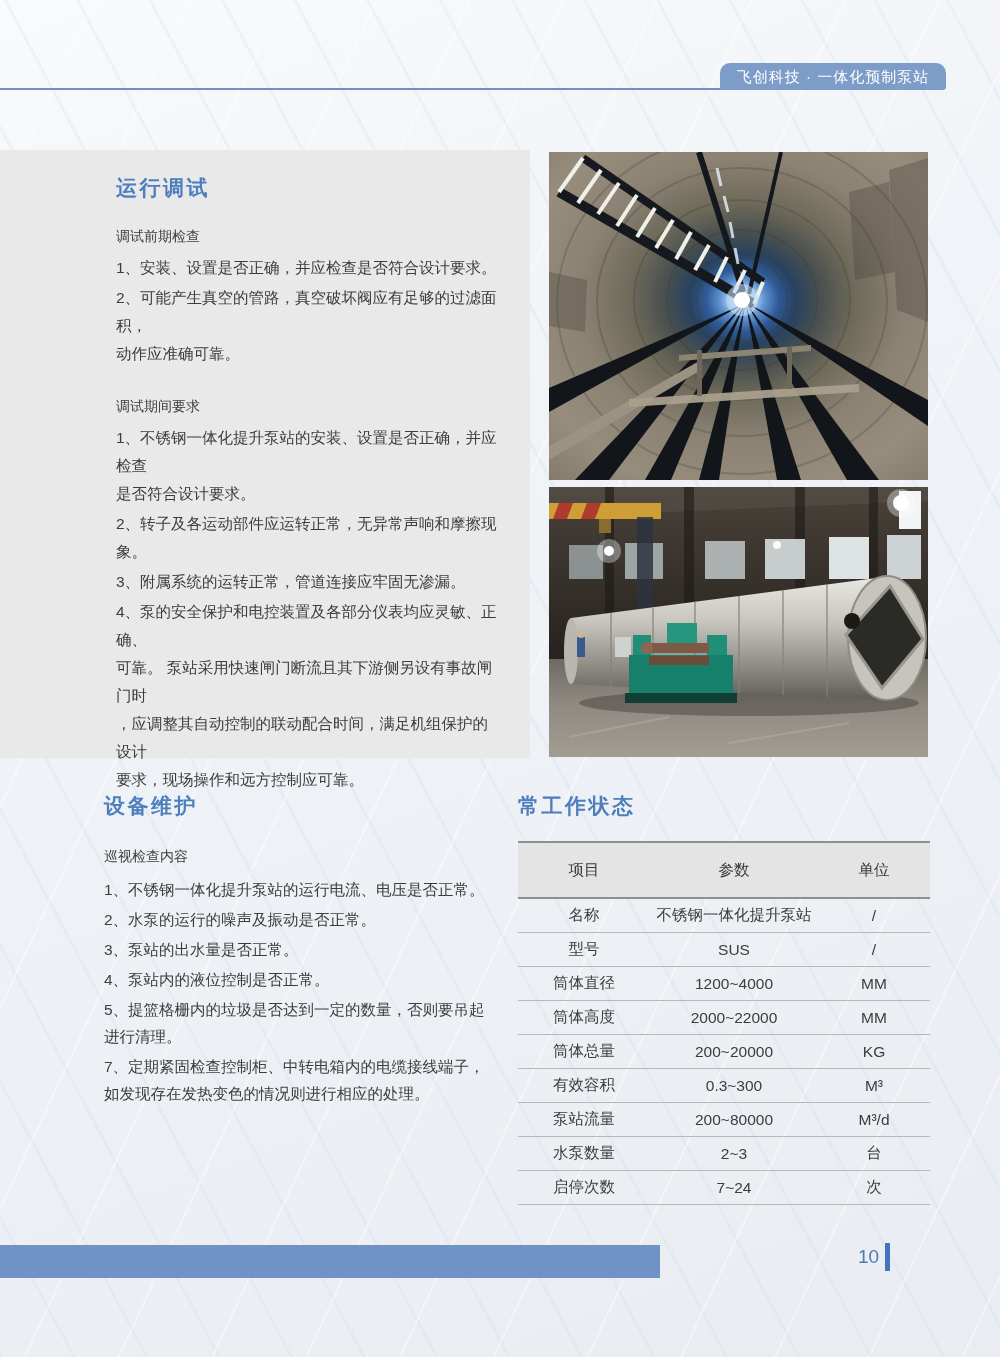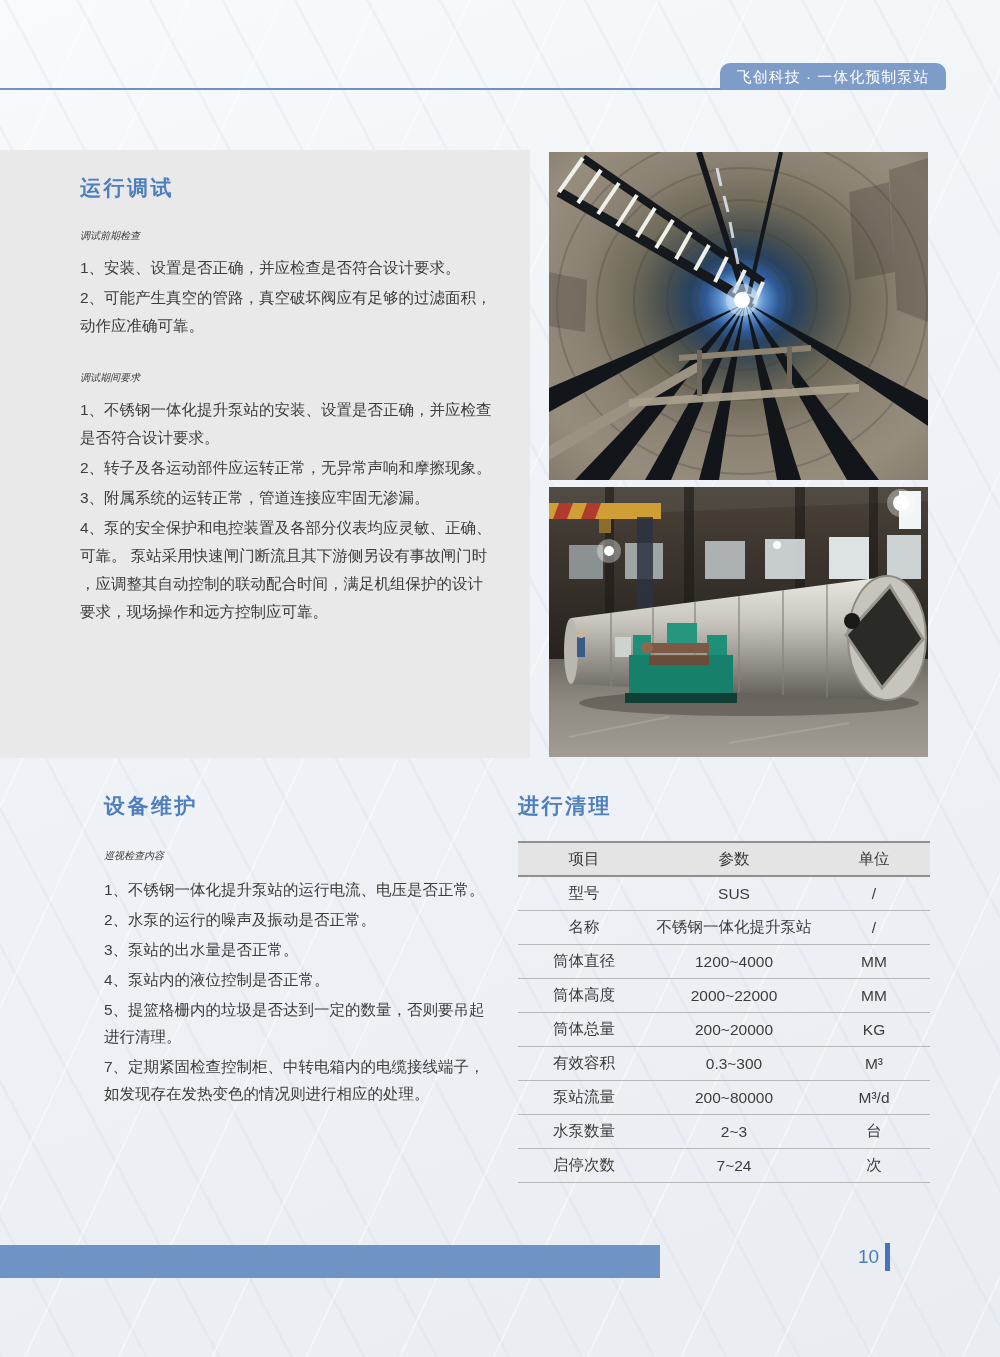--- a/index.html
+++ b/index.html
@@ -13,42 +13,42 @@
   }
   
   .hdr-line{position:absolute;left:0;top:88px;width:722px;height:2px;background:#6d92c3;}
   .hdr-tab{
     position:absolute;left:720px;top:63px;width:226px;height:27px;
     background:#7d9cc8;border-radius:10px 10px 3px 3px;
     color:#fff;font-size:15px;letter-spacing:1px;text-align:center;line-height:27px;
   }
   
   .panel{position:absolute;left:0;top:150px;width:530px;height:608px;background:#e9e9e9;}
-  .panel-inner{padding:24px 20px 0 80px;}
+  .panel-inner{padding:24px 20px 0 116px;}
   .section-title{
     margin:0 0 20px 0;font-size:21px;font-weight:bold;color:#4d7ebd;letter-spacing:2.5px;
   }
-  .subhead{margin:0 0 4px 0;font-size:10px;line-height:28px;color:#3d3d3d;font-style:italic;}
+  .subhead{margin:0 0 4px 0;font-size:14px;line-height:28px;color:#3d3d3d;}
   .subhead.second{margin-top:24px;}
   .para{margin:0 8px 2px 0;font-size:15.5px;line-height:28px;white-space:pre-line;color:#3d3d3d;}
   
   .photo{position:absolute;overflow:hidden;}
   .photo svg{display:block;width:100%;height:100%;}
   .photo1{left:549px;top:152px;width:379px;height:328px;}
   .photo2{left:549px;top:487px;width:379px;height:270px;}
   
   .maintenance{position:absolute;left:8px;top:792px;width:530px;padding:0 20px 0 96px;box-sizing:border-box;}
   .maintenance .subhead{margin:22px 0 6px 0;}
   .maintenance .para{line-height:27px;margin:0 0 3px 0;}
   
   .params{position:absolute;left:518px;top:792px;width:412px;}
   .params-table{width:100%;border-collapse:collapse;margin-top:21px;table-layout:fixed;}
   .params-table th{
     background:#e4e4e4;border-top:2px solid #8f8f8f;border-bottom:2px solid #8f8f8f;
-    font-size:15.5px;font-weight:normal;color:#3a3a3a;height:24px;padding:4px;
+    font-size:15.5px;font-weight:normal;color:#3a3a3a;height:24px;padding:15px;
   }
   .params-table td{
     border-bottom:1px solid #b8b8b8;font-size:15.5px;color:#3c3c3c;height:33px;
     text-align:center;padding:0;
   }
   .params-table col.c1{width:132px;}
   .params-table col.c2{width:168px;}
   .params-table col.c3{width:112px;}
   
   .bottom-bar{position:absolute;left:0;top:1245px;width:660px;height:33px;background:#6e93c4;}
@@ -266,43 +266,43 @@
     <p class="para">2、水泵的运行的噪声及振动是否正常。</p>
     <p class="para">3、泵站的出水量是否正常。</p>
     <p class="para">4、泵站内的液位控制是否正常。</p>
     <p class="para">5、提篮格栅内的垃圾是否达到一定的数量，否则要吊起
 进行清理。</p>
     <p class="para">7、定期紧固检查控制柜、中转电箱内的电缆接线端子，
 如发现存在发热变色的情况则进行相应的处理。</p>
   </div>
 
   <div class="params">
-    <h2 class="section-title">进行清理</h2>
+    <h2 class="section-title">常工作状态</h2>
     <table class="params-table">
       <colgroup>
           <col class="c1">
           <col class="c2">
           <col class="c3">
         </colgroup>
       <thead>
         <tr>
           <th>项目</th>
           <th>参数</th>
           <th>单位</th>
         </tr>
       </thead>
       <tbody>
         <tr>
+          <td>名称</td>
+          <td>不锈钢一体化提升泵站</td>
+          <td>/</td>
+        </tr>
+        <tr>
           <td>型号</td>
           <td>SUS</td>
-          <td>/</td>
-        </tr>
-        <tr>
-          <td>名称</td>
-          <td>不锈钢一体化提升泵站</td>
           <td>/</td>
         </tr>
         <tr>
           <td>筒体直径</td>
           <td>1200~4000</td>
           <td>MM</td>
         </tr>
         <tr>
           <td>筒体高度</td>
           <td>2000~22000</td>

